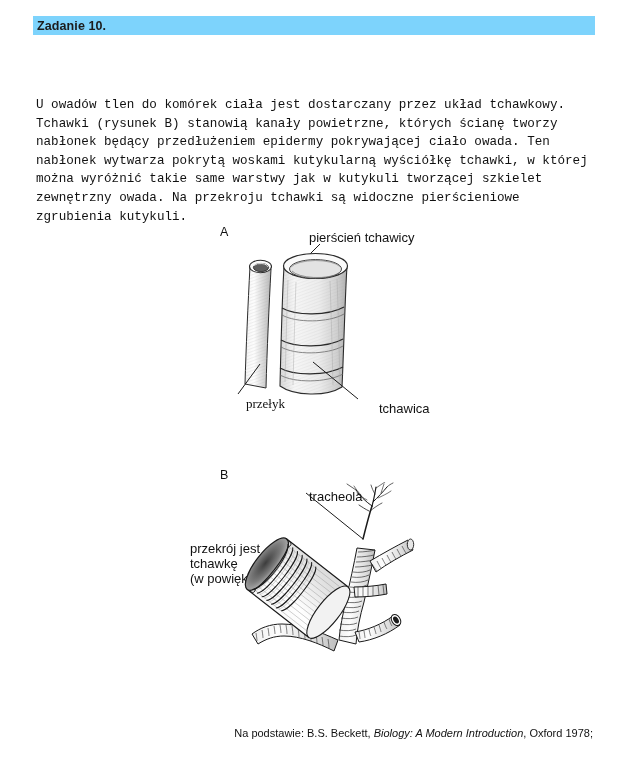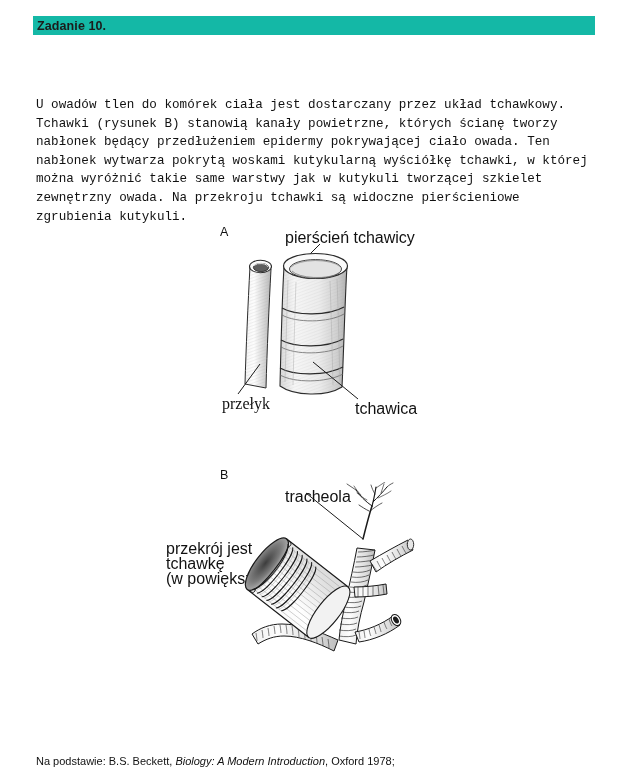--- a/index.html
+++ b/index.html
@@ -22,21 +22,21 @@
     height: 780px;
     background: #ffffff;
   }
   
   .task-header {
     position: absolute;
     left: 33px;
     top: 16px;
     width: 562px;
     height: 19px;
-    background: #14b8a6;
+    background: #7dd3fc;
     display: flex;
     align-items: center;
   }
   .task-header-label {
     font-size: 12.5px;
     font-weight: bold;
     color: #1b1b1b;
     padding-left: 4px;
     letter-spacing: 0.1px;
   }
@@ -54,38 +54,39 @@
   #para-2 { top: 96px; font-family: Liberation Mono, monospace; }
 
   
   .fig-letter {
     position: absolute;
     font-size: 12.5px;
     color: #111111;
   }
   .fig-label {
     position: absolute;
-    font-size: 16px;
+    font-size: 13px;
     color: #111111;
     line-height: 15px;
     white-space: pre;
+    margin-left: 24px;
   }
   .fig-svg {
     position: absolute;
     display: block;
   }
   
   .source {
     position: absolute;
     left: 36px;
-    top: 754px;
+    top: 726px;
     width: 557px;
     font-size: 11px;
     line-height: 15.5px;
-    text-align: left;
+    text-align: right;
     color: #111111;
   }
   .source i { font-style: italic; }
 </style>
 </head>
 <body>
 
 <div id="page">
 
   <div class="task-header">

